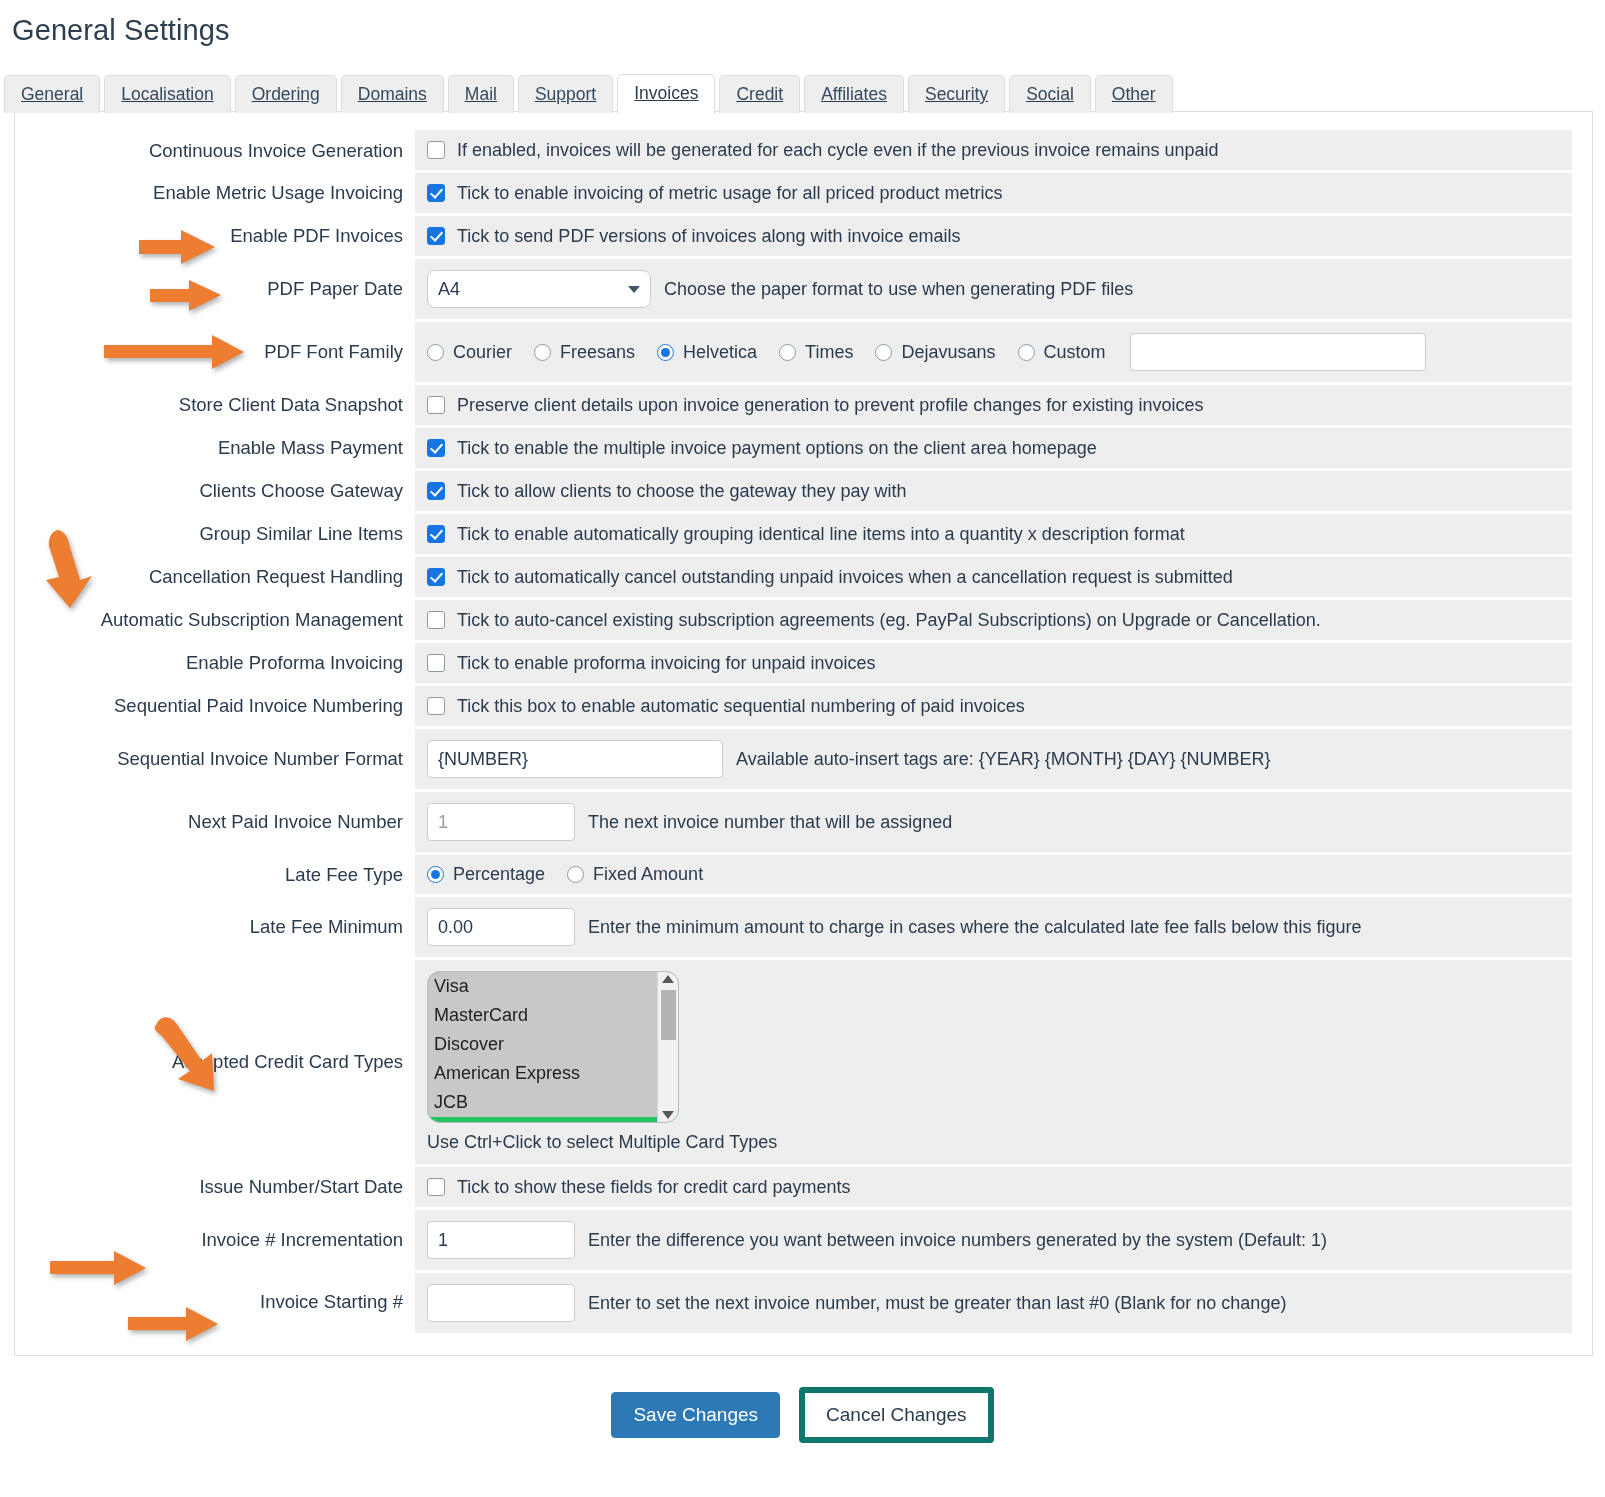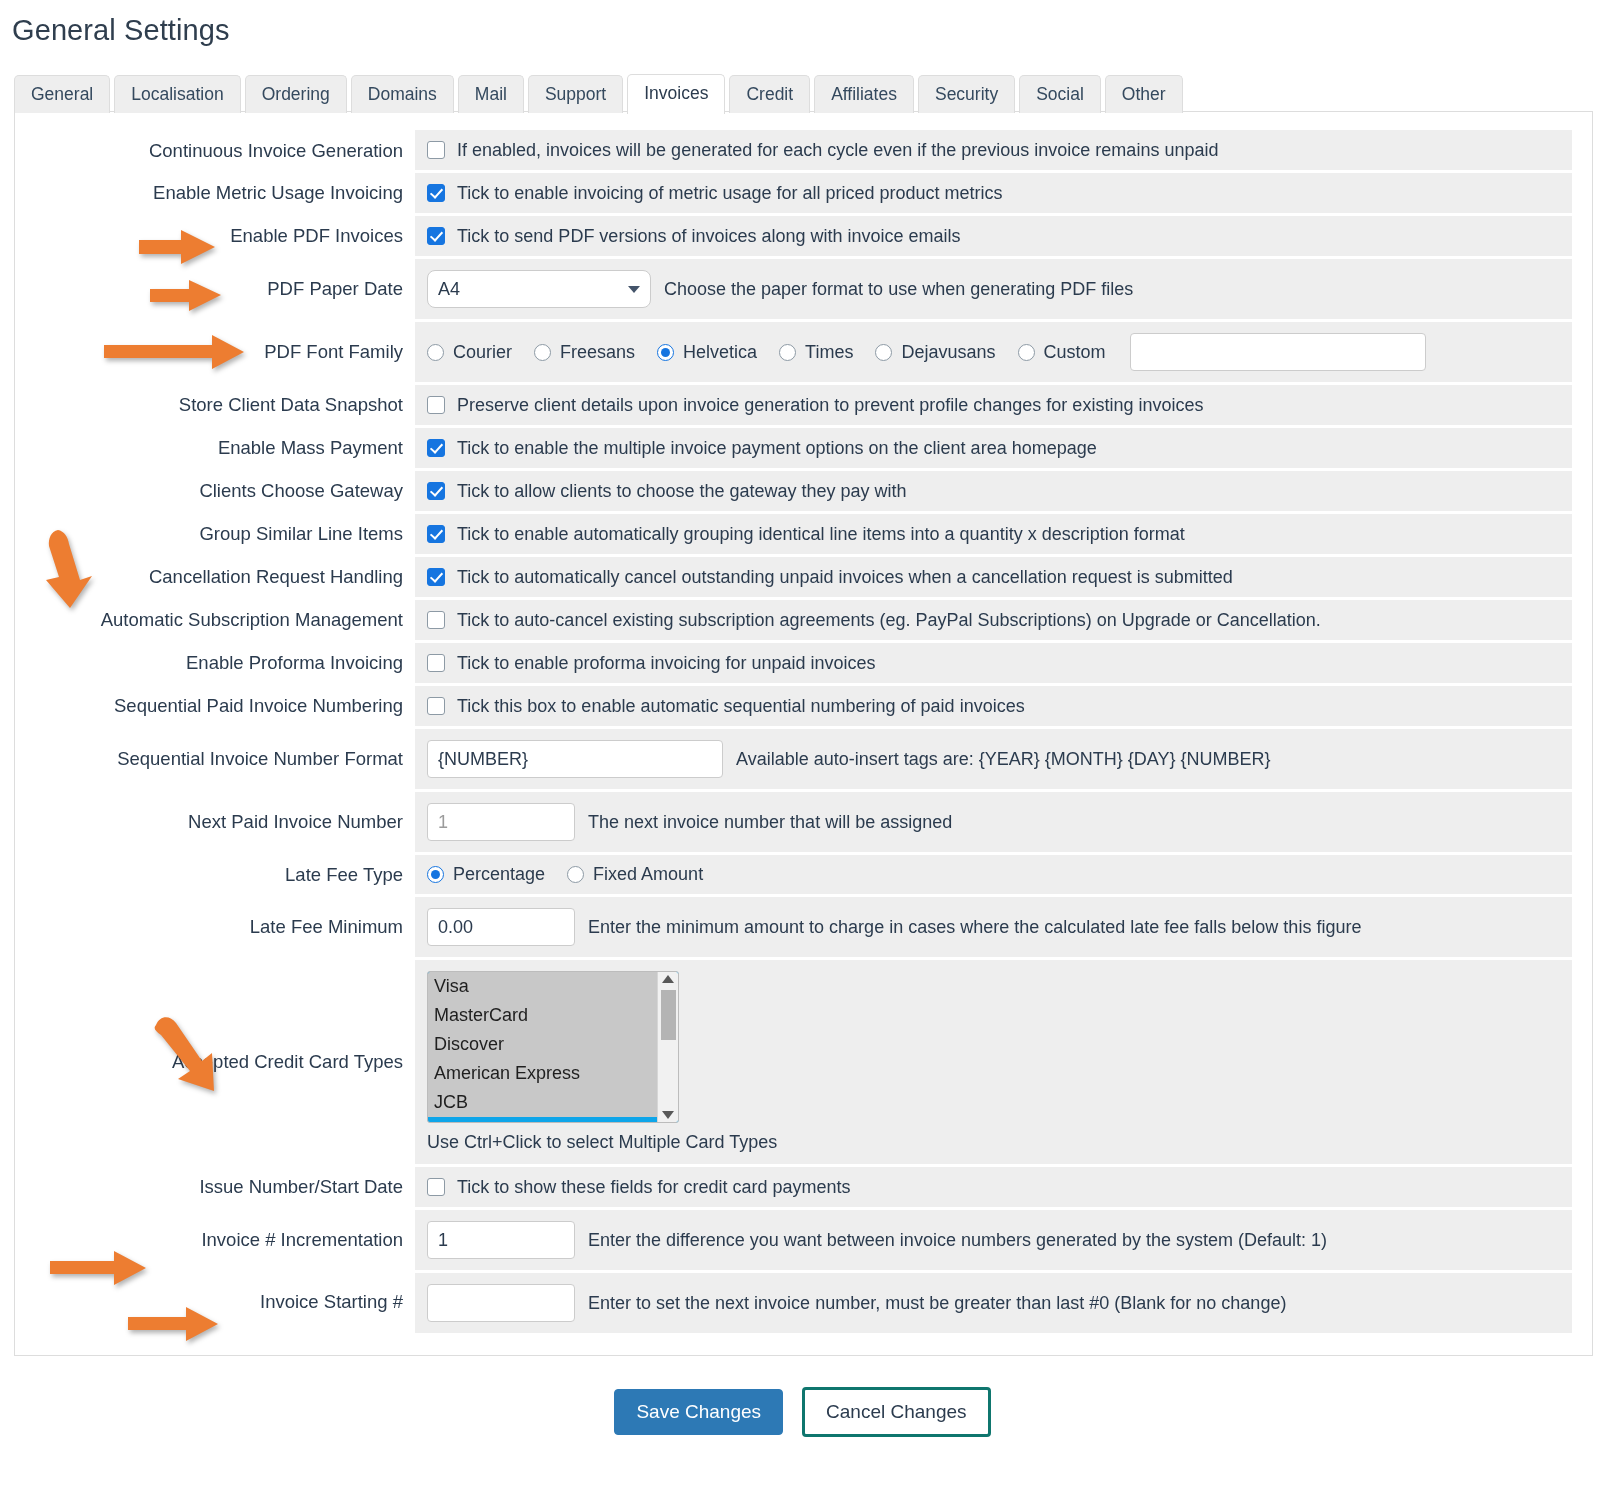--- a/index.html
+++ b/index.html
@@ -18,26 +18,27 @@
   #page-title {
     font-size: 29px;
     font-weight: 400;
     color: #2f3e4e;
     margin: 14px 0 0 12px;
     letter-spacing: .1px;
   }
 
   
   #tabs {
-    margin: 26px 0 0 14px;
+    margin: 26px 0 0 4px;
     display: flex;
     align-items: flex-end;
     position: relative;
     z-index: 3;
     height: 39px;
+    text-decoration: underline;
   }
   .tab {
     font-size: 17.5px;
     color: #34495e;
     background: #eeeeee;
     border: 1px solid #dddddd;
     border-bottom: none;
     border-radius: 5px 5px 0 0;
     padding: 7px 16px 8px 16px;
     margin-right: 4px;
@@ -179,22 +180,22 @@
     border-top: 7px solid #44546a;
   }
 
   .helper { margin-left: 13px; font-size: 18px; color: #2b3b4e; line-height: 22px; }
 
   
   .listbox {
     width: 252px;
     height: 152px;
     border: 1px solid #bcbcbc;
-    border-radius: 3px;
-    background: #0ea5e9;
+    border-radius: 13px;
+    background: #22c55e;
     display: flex;
     overflow: hidden;
   }
   .listbox .opts {
     flex: 1 1 auto;
     padding: 0;
     overflow: hidden;
   }
   .listbox .opt {
     background: #c8c8c8;
@@ -246,21 +247,21 @@
   }
   .btn {
     font-family: "Liberation Sans", sans-serif;
     font-size: 19px;
     border-radius: 4px;
     padding: 11px 21px;
     cursor: pointer;
     line-height: 22px;
   }
   .btn-primary { background: #2d79b5; color: #ffffff; border: 1px solid #2d79b5; }
-  .btn-default { background: #ffffff; color: #2b3b4e; border: 3px solid #0f766e; }
+  .btn-default { background: #ffffff; color: #2b3b4e; border: 6px solid #0f766e; }
 
   
   .arrow { position: absolute; pointer-events: none; }
   .arrow svg { display: block; filter: drop-shadow(2px 3px 2.5px rgba(0,0,0,.30)); }
   #annotations {
     position: absolute;
     left: 0; top: 0;
     width: 1605px; height: 1497px;
     pointer-events: none;
     z-index: 20;

